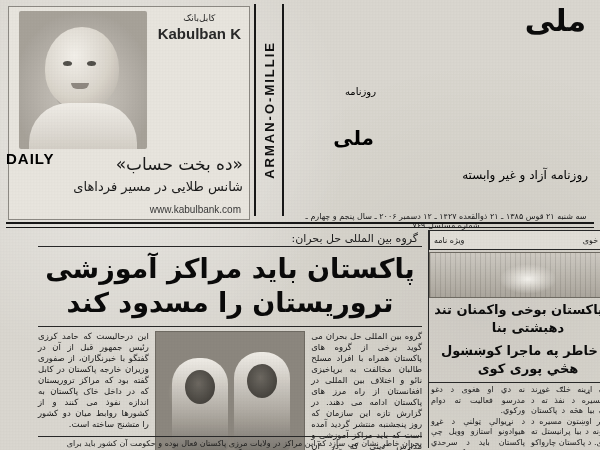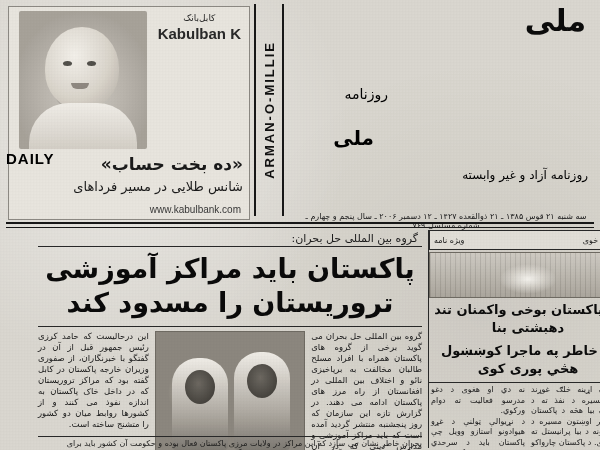--- a/index.html
+++ b/index.html
@@ -111,21 +111,21 @@
   .ad-headline {
     position: absolute;
     left: 6px; top: 146px;
     width: 228px;
     direction: rtl;
     text-align: right;
     color: #1d1d1d;
   }
   .ad-headline .l1 {
     font-size: 17px;
-    font-weight: bold;
+    font-weight: normal;
     line-height: 22px;
   }
   .ad-headline .l2 {
     font-size: 13px;
     line-height: 20px;
     margin-top: 2px;
   }
   .ad-url {
     position: absolute;
     right: 8px; bottom: 4px;
@@ -171,22 +171,22 @@
     margin-right: 8px;
   }
   .title-arman {
     font-size: 72px;
     font-weight: bold;
     line-height: 74px;
     letter-spacing: -2px;
   }
   .title-sub-rooz {
     position: absolute;
-    right: 212px; top: 86px;
-    font-size: 14px;
+    right: 224px; top: 86px;
+    font-size: 10px;
     direction: rtl;
   }
   .title-sub-melli {
     position: absolute;
     right: 226px; top: 126px;
     font-size: 20px;
     font-weight: bold;
     direction: rtl;
   }
   .title-daily {

